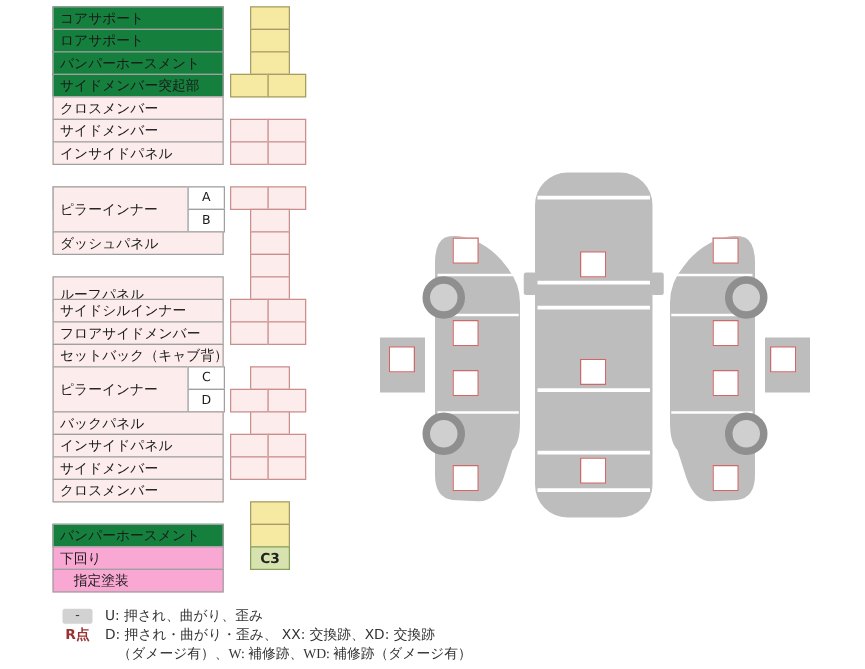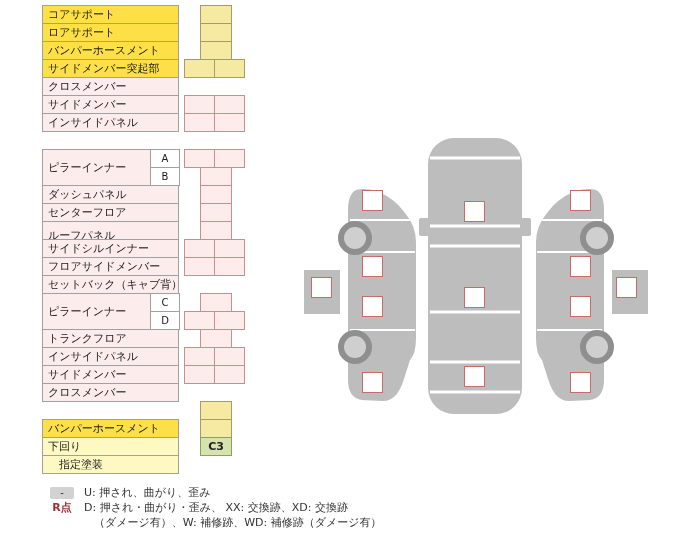--- a/index.html
+++ b/index.html
@@ -4,43 +4,43 @@
 <style>
   html,body{margin:0;padding:0;background:#ffffff;}
   body{font-family:"DejaVu Sans",sans-serif;}
   .page{position:relative;width:692px;height:535px;background:#fff;overflow:hidden;}
 
   
   .parts-table{position:absolute;left:42px;top:5px;width:246px;height:472px;}
   .plabel{position:absolute;left:0;box-sizing:border-box;border:1px solid #a0a0a0;
           font-size:11px;color:#1a1a1a;padding-left:5px;white-space:nowrap;overflow:hidden;
           display:flex;align-items:center;}
-  .plabel.yellow{background:#fde047;}
+  .plabel.yellow{background:#15803d;}
   .plabel.pink{background:#fdecec;}
-  .plabel.green{background:#fef9c3;}
+  .plabel.green{background:#f9a8d4;}
   .sublabel{position:absolute;width:30px;height:19px;box-sizing:border-box;border:1px solid #a0a0a0;
             background:#ffffff;font-size:10px;color:#1a1a1a;display:flex;align-items:center;justify-content:center;}
   .dcell{position:absolute;height:19px;box-sizing:border-box;border:1px solid #c98f8f;background:#fdecec;
          font-size:11px;font-weight:bold;color:#222;display:flex;align-items:center;justify-content:center;}
   .dcell.yellow{background:#f6e9a1;border-color:#a59c68;}
   .dcell.green{background:#d7e3ae;border-color:#8aa05e;}
 
   
   .diagram{position:absolute;left:0;top:0;width:692px;height:535px;}
   .carsvg{position:absolute;left:298px;top:130px;}
   .marker{position:absolute;width:21px;height:21px;box-sizing:border-box;background:#ffffff;
           border:1px solid #c96b6b;}
 
   
   .legend{position:absolute;left:50px;top:486px;font-size:11px;color:#333;line-height:14px;}
   .lline{display:flex;align-items:center;margin-bottom:1px;white-space:nowrap;}
   .badge{display:inline-block;background:#d2d2d2;border-radius:2px;width:24px;height:12px;line-height:12px;
          text-align:center;font-size:10px;color:#333;margin-right:10px;}
   .rsym{display:inline-block;width:24px;text-align:center;color:#993333;margin-right:10px;font-weight:bold;}
-  .l3{margin-left:44px;}
+  .l3{margin-left:44px;font-family:Liberation Serif, serif;}
 </style>
 </head>
 <body>
 
 <div class="page">
 
   <div class="parts-table">
       <div class="plabel yellow" style="top: 0px; height: 19px; width: 137px;">コアサポート</div>
       <div class="dcell yellow" style="left: 158px; top: 0px; width: 32px;"></div>
       <div class="plabel yellow" style="top: 18px; height: 19px; width: 137px;">ロアサポート</div>
@@ -59,38 +59,37 @@
       <div class="dcell pink" style="left: 172px; top: 108px; width: 31px;"></div>
       <div class="plabel pink" style="top: 144px; height: 19px; width: 137px;">フロア（キャブ床）</div>
       <div class="plabel pink" style="top: 144px; height: 37px; width: 109px;">ピラーインナー</div>
       <div class="sublabel" style="left: 108px; top: 144px;">A</div>
       <div class="dcell pink" style="left: 142px; top: 144px; width: 31px;"></div>
       <div class="dcell pink" style="left: 172px; top: 144px; width: 31px;"></div>
       <div class="sublabel" style="left: 108px; top: 162px;">B</div>
       <div class="dcell pink" style="left: 158px; top: 162px; width: 32px;"></div>
       <div class="plabel pink" style="top: 180px; height: 19px; width: 137px; text-align: center;">ダッシュパネル</div>
       <div class="dcell pink" style="left: 158px; top: 180px; width: 32px;"></div>
-      <div class="plabel pink" style="top: 198px; height: 19px; width: 137px;">センターフロア</div>
       <div class="dcell pink" style="left: 158px; top: 198px; width: 32px;"></div>
       <div class="plabel pink" style="top: 216px; height: 29px; width: 137px;">ルーフパネル</div>
       <div class="dcell pink" style="left: 158px; top: 216px; width: 32px;"></div>
       <div class="plabel pink" style="top: 234px; height: 19px; width: 137px;">サイドシルインナー</div>
       <div class="dcell pink" style="left: 142px; top: 234px; width: 31px;"></div>
       <div class="dcell pink" style="left: 172px; top: 234px; width: 31px;"></div>
       <div class="plabel pink" style="top: 252px; height: 19px; width: 137px;">フロアサイドメンバー</div>
       <div class="dcell pink" style="left: 142px; top: 252px; width: 31px;"></div>
       <div class="dcell pink" style="left: 172px; top: 252px; width: 31px;"></div>
       <div class="plabel pink" style="top: 270px; height: 19px; width: 137px;">セットバック（キャブ背）</div>
       <div class="plabel pink" style="top: 288px; height: 37px; width: 109px;">ピラーインナー</div>
       <div class="sublabel" style="left: 108px; top: 288px;">C</div>
       <div class="dcell pink" style="left: 158px; top: 288px; width: 32px;"></div>
       <div class="sublabel" style="left: 108px; top: 306px;">D</div>
       <div class="dcell pink" style="left: 142px; top: 306px; width: 31px;"></div>
       <div class="dcell pink" style="left: 172px; top: 306px; width: 31px;"></div>
-      <div class="plabel pink" style="top: 324px; height: 19px; width: 137px;">トランクフロア</div>
+      <div class="plabel pink" style="top: 324px; height: 19px; width: 137px;">バックパネル</div>
       <div class="dcell pink" style="left: 158px; top: 324px; width: 32px;"></div>
       <div class="plabel pink" style="top: 342px; height: 19px; width: 137px;">インサイドパネル</div>
       <div class="dcell pink" style="left: 142px; top: 342px; width: 31px;"></div>
       <div class="dcell pink" style="left: 172px; top: 342px; width: 31px;"></div>
       <div class="plabel pink" style="top: 360px; height: 19px; width: 137px;">サイドメンバー</div>
       <div class="dcell pink" style="left: 142px; top: 360px; width: 31px;"></div>
       <div class="dcell pink" style="left: 172px; top: 360px; width: 31px;"></div>
       <div class="plabel pink" style="top: 378px; height: 19px; width: 137px;">クロスメンバー</div>
       <div class="dcell yellow" style="left: 158px; top: 396px; width: 32px;"></div>
       <div class="plabel yellow" style="top: 414px; height: 19px; width: 137px;">バンパーホースメント</div>

